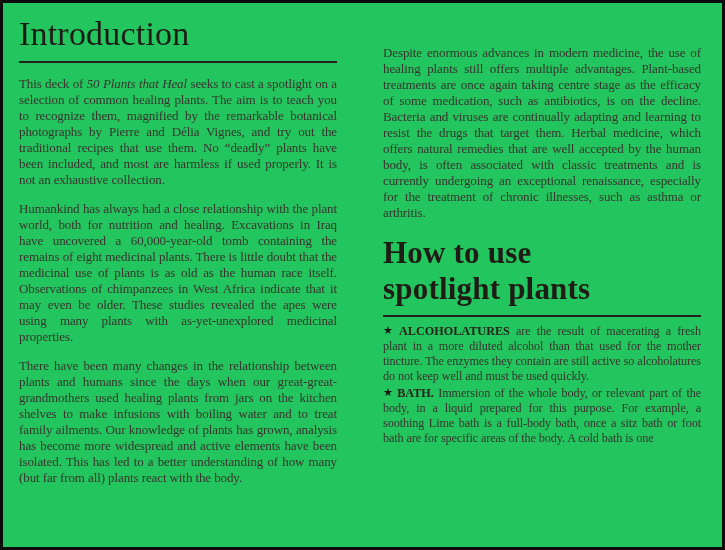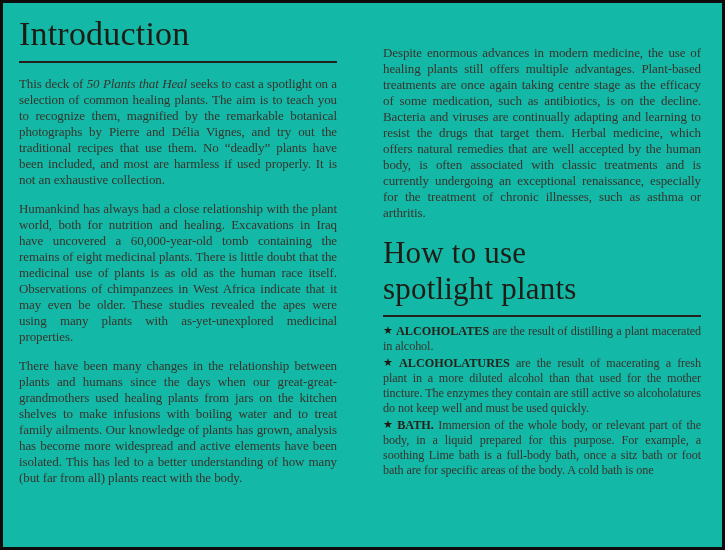--- a/index.html
+++ b/index.html
@@ -1,20 +1,20 @@
 <!DOCTYPE html>
 <html><head>
 <meta charset="utf-8">
 <style>
   html, body { margin:0; padding:0; background:#ffffff; }
   .page {
     position:relative;
     width:725px; height:550px;
     box-sizing:border-box;
-    background:#14b8a6;
+    background:#22c55e;
     border:3px solid #0d0c0a;
     padding:10px 18px 6px 16px;
     display:flex;
     gap:46px;
     overflow:hidden;
     font-family:"Liberation Serif", serif;
     color:#37342d;
   }
   .col { width:318px; flex:none; }
 
@@ -40,21 +40,21 @@
     color:#37342d;
   }
   p.body i { }
 
   .col.right .first-para { margin-top:32px; }
 
   h2.section-title {
     margin:14px 0 0 0;
     font-size:31px;
     line-height:36px;
-    font-weight:normal;
+    font-weight:bold;
     color:#1f1c16;
     letter-spacing:0.2px;
   }
   h2.section-title .hline { display:block; }
 
   .bullets { margin-top:7px; }
   p.bullet {
     margin:2px 0 0 0;
     font-size:12.2px;
     line-height:15px;
@@ -91,21 +91,20 @@
     <p class="body first-para">Despite enormous advances in modern medicine, the use of healing plants still offers multiple advantages. Plant-based treatments are once again taking centre stage as the efficacy of some medication, such as antibiotics, is on the decline. Bacteria and viruses are continually adapting and learning to resist the drugs that target them. Herbal medicine, which offers natural remedies that are well accepted by the human body, is often associated with classic treatments and is currently undergoing an exceptional renaissance, especially for the treatment of chronic illnesses, such as asthma or arthritis.</p>
 
     <h2 class="section-title">
       <span class="hline">How to use</span>
       <span class="hline">spotlight plants</span>
     </h2>
     <div class="rule"></div>
 
     <div class="bullets">
 
-      <p class="bullet"><span class="star">★</span><b>ALCOHOLATES</b><span> are the result of distilling a plant macerated in alcohol.</span></p>
 
       <p class="bullet"><span class="star">★</span><b>ALCOHOLATURES</b><span> are the result of macerating a fresh plant in a more diluted alcohol than that used for the mother tincture. The enzymes they contain are still active so alcoholatures do not keep well and must be used quickly.</span></p>
 
       <p class="bullet"><span class="star">★</span><b>BATH.</b><span> Immersion of the whole body, or relevant part of the body, in a liquid prepared for this purpose. For example, a soothing Lime bath is a full-body bath, once a sitz bath or foot bath are for specific areas of the body. A cold bath is one</span></p>
 
     </div>
   </div>
 
 </div>
 

